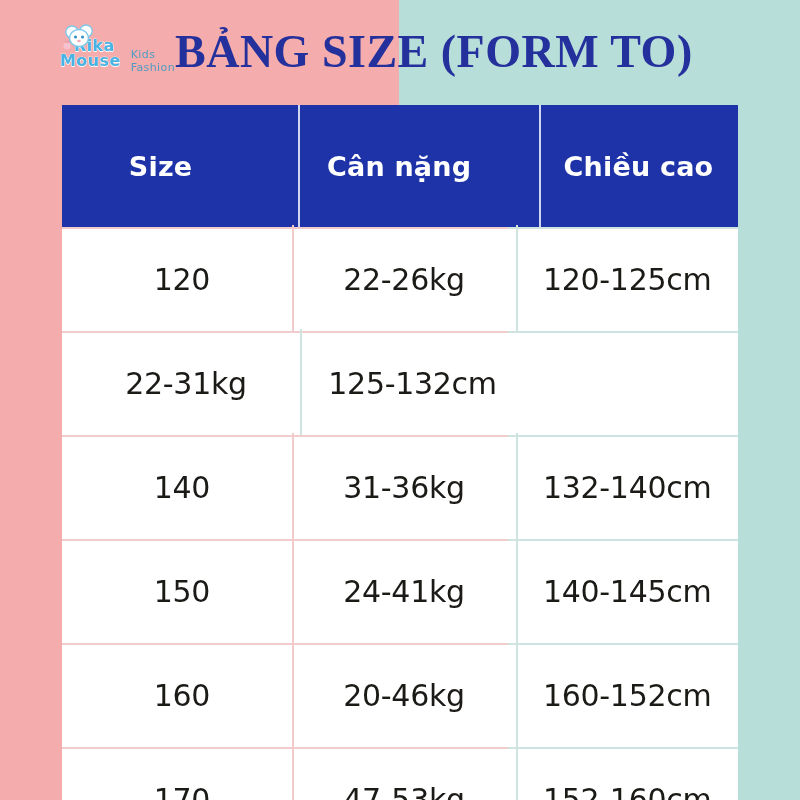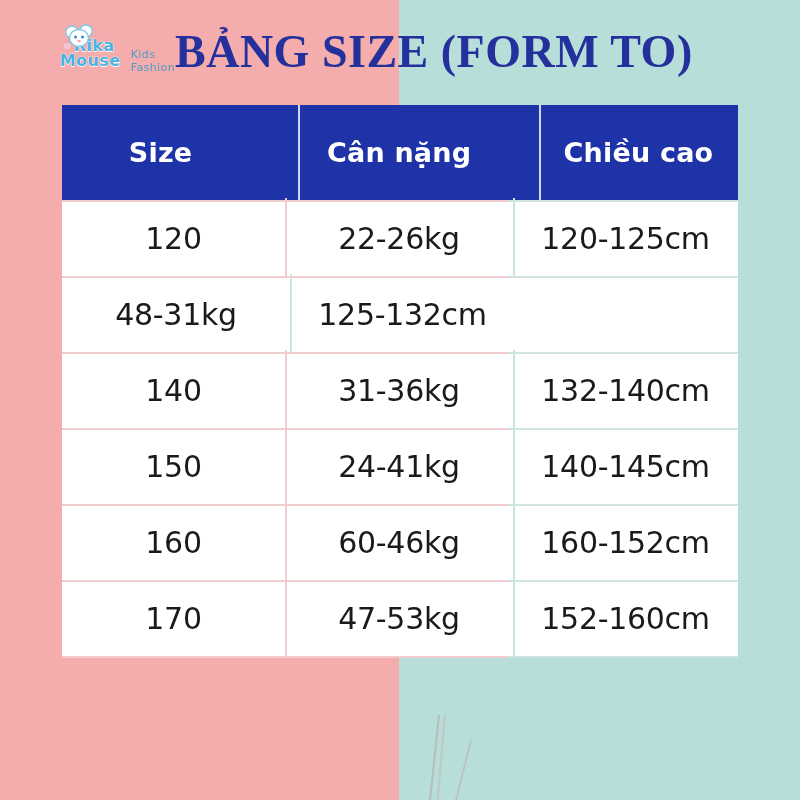--- a/index.html
+++ b/index.html
@@ -86,43 +86,44 @@
   }
 
   
   .table {
     position:absolute;
     left:62px; top:105px;
     width:676px; height:648px;
   }
   .thead {
     display:flex;
-    height:95px;
+    height:122px;
     background:#1f33a8;
     gap:39px;
   }
   .th {
     display:flex; align-items:center; justify-content:center;
     color:#ffffff;
     font-family:"DejaVu Sans", sans-serif;
     font-weight:bold;
     font-size:27px;
     letter-spacing:.2px;
     position:relative;
   }
   .th + .th::before {
     content:"";
     position:absolute; left:0; top:0; width:2px; height:100%;
     background:#cfd6ef;
   }
   .tr {
     display:flex;
-    height:76px;
+    height:104px;
     background:#ffffff;
     position:relative;
+    padding-left:10px;
   }
   .tr::before {
     content:"";
     position:absolute; left:0; top:0; width:100%; height:2px;
     background:linear-gradient(to right,#f2cccc 0 66%,#cfe4e1 66% 100%);
   }
   .tr:last-child::after {
     content:"";
     position:absolute; left:0; bottom:-2px; width:100%; height:2px;
     background:linear-gradient(to right,#f2cccc 0 66%,#cfe4e1 66% 100%);
@@ -190,39 +191,39 @@
       <div class="th col3">Chiều cao</div>
     </div>
 
     <div class="tr">
       <div class="td c1 col1">120</div>
       <div class="td c2 col2">22-26kg</div>
       <div class="td c3 col3">120-125cm</div>
     </div>
 
     <div class="tr">
-      <div class="td c2 col2">48-31kg</div>
+      <div class="td c2 col2">22-31kg</div>
       <div class="td c3 col3">125-132cm</div>
     </div>
 
     <div class="tr">
       <div class="td c1 col1">140</div>
       <div class="td c2 col2">31-36kg</div>
       <div class="td c3 col3">132-140cm</div>
     </div>
 
     <div class="tr">
       <div class="td c1 col1">150</div>
       <div class="td c2 col2">24-41kg</div>
       <div class="td c3 col3">140-145cm</div>
     </div>
 
     <div class="tr">
       <div class="td c1 col1">160</div>
-      <div class="td c2 col2">60-46kg</div>
+      <div class="td c2 col2">20-46kg</div>
       <div class="td c3 col3">160-152cm</div>
     </div>
 
     <div class="tr">
       <div class="td c1 col1">170</div>
       <div class="td c2 col2">47-53kg</div>
       <div class="td c3 col3">152-160cm</div>
     </div>
 
   </div>

